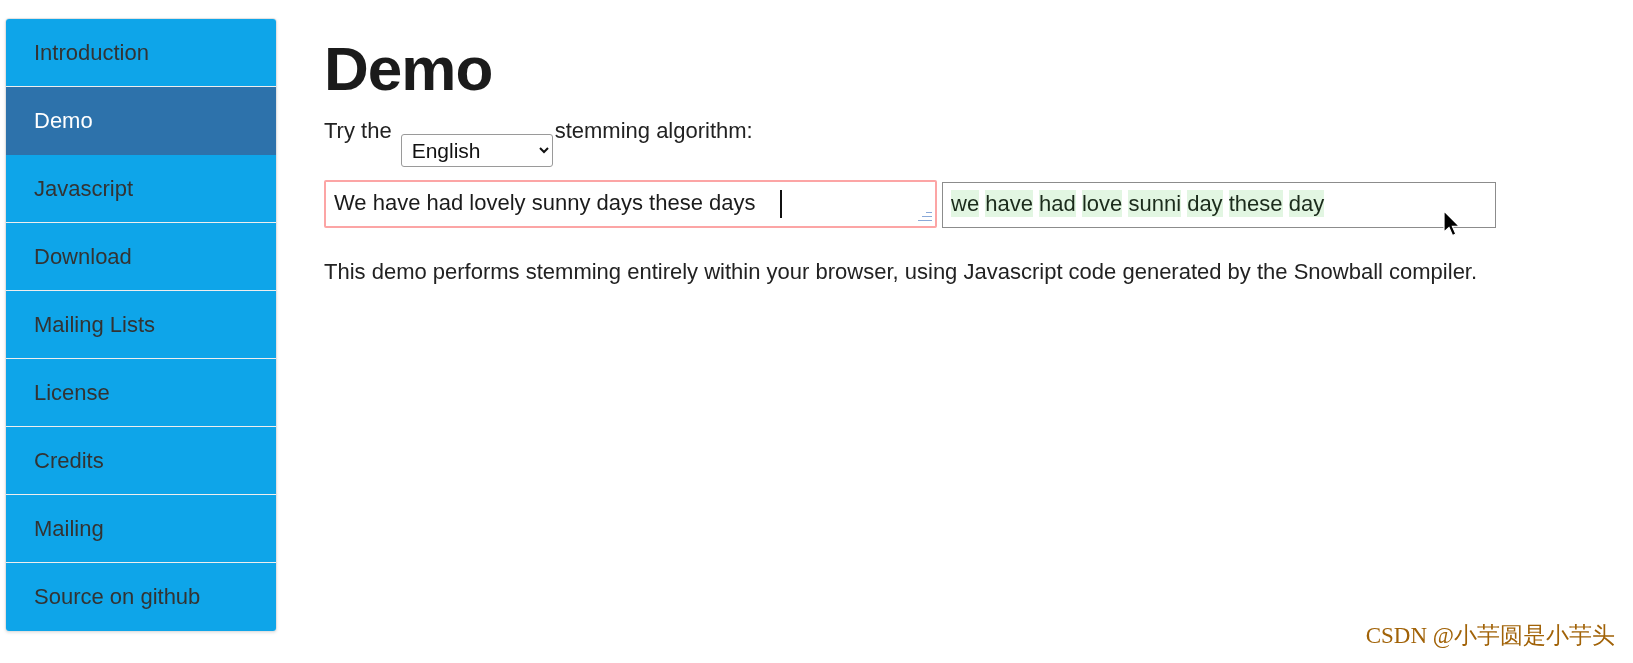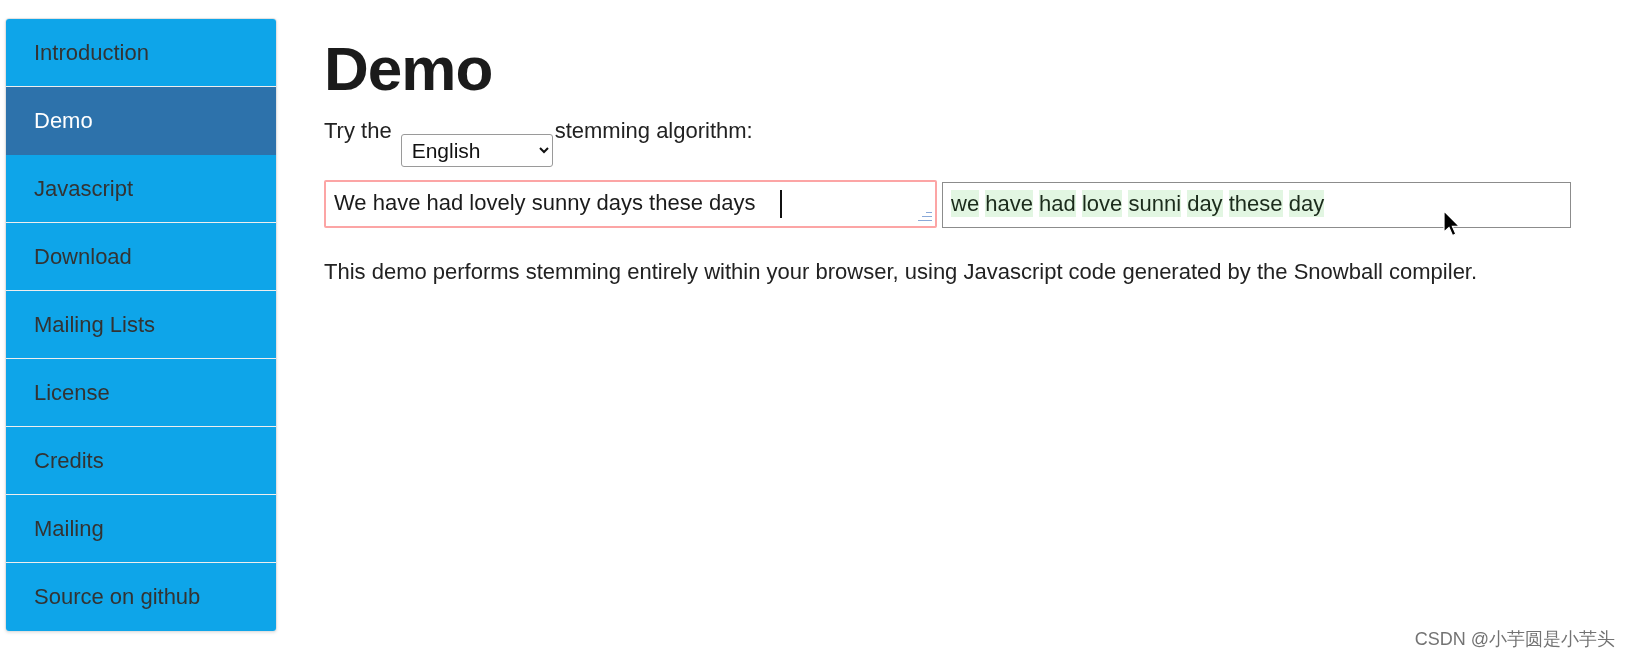--- a/index.html
+++ b/index.html
@@ -141,21 +141,21 @@
     right: 0;
     background: #8aa9d8;
     height: 1px;
     transform-origin: right center;
   }
 
   #stem-output {
     position: absolute;
     left: 618px;
     top: 2px;
-    width: 629px;
+    width: 554px;
     height: 46px;
     box-sizing: border-box;
     border: 1px solid #8c8c8c;
     background: #ffffff;
     font-size: 22px;
     line-height: 30px;
     padding: 6px 8px;
     color: #1b2b1b;
     white-space: nowrap;
     overflow: hidden;
@@ -183,24 +183,24 @@
     width: 20px;
     height: 28px;
     pointer-events: none;
   }
 
   
   #watermark {
     position: absolute;
     right: 18px;
     bottom: 12px;
-    font-size: 18px;
-    color: #737373;
-    white-space: nowrap;
-    font-family: Liberation Sans, sans-serif;
+    font-size: 23px;
+    color: #a16207;
+    white-space: nowrap;
+    font-family: Liberation Serif, serif;
   }
 </style>
 </head>
 <body>
 
 <nav id="sidebar">
     <div class="nav-item"><span>Introduction</span></div>
     <div class="nav-item active"><span>Demo</span></div>
     <div class="nav-item"><span>Javascript</span></div>
     <div class="nav-item"><span>Download</span></div>

